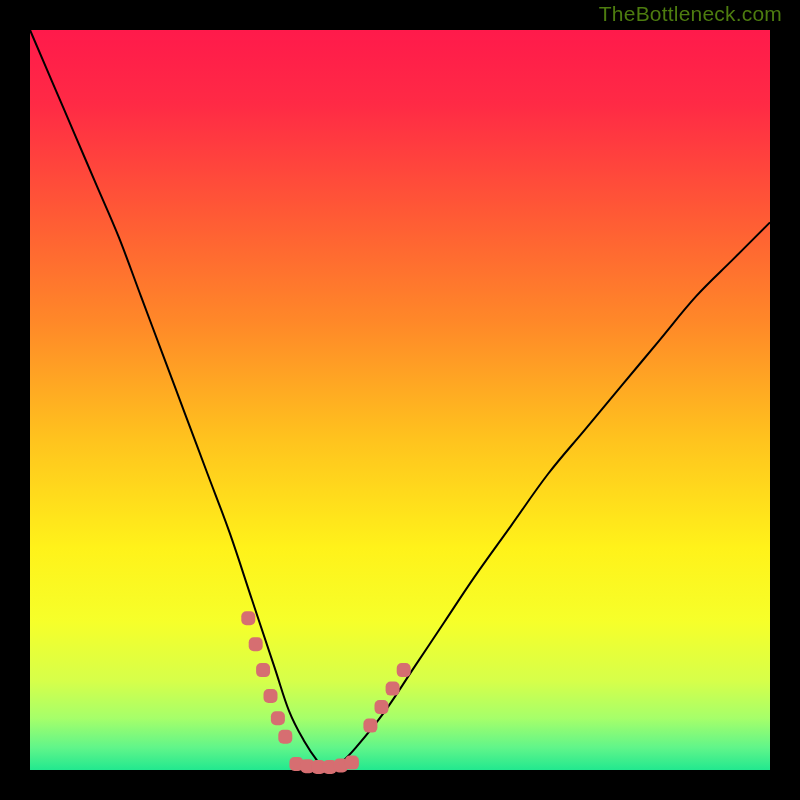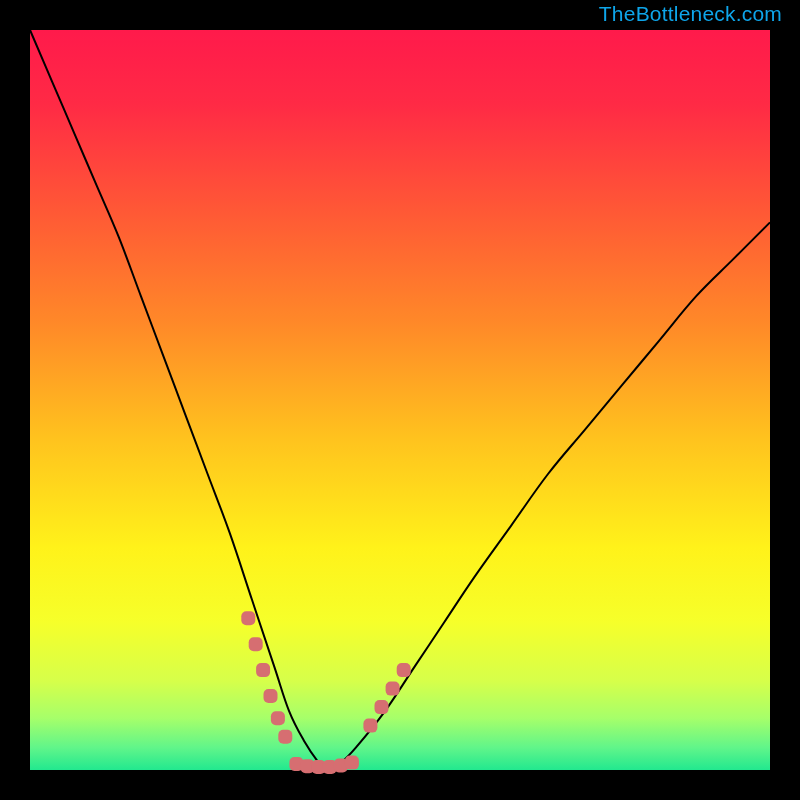--- a/index.html
+++ b/index.html
@@ -16,21 +16,21 @@
     width: 800px;
     height: 800px;
   }
   svg {
     display: block;
   }
   .watermark {
     position: absolute;
     top: 2px;
     right: 18px;
-    color: #0ea5e9;
+    color: #4d7c0f;
     font-size: 21px;
     font-weight: 400;
     letter-spacing: 0.2px;
     user-select: none;
   }
 </style>
 </head>
 <body>
 
 <div class="canvas-wrap">

